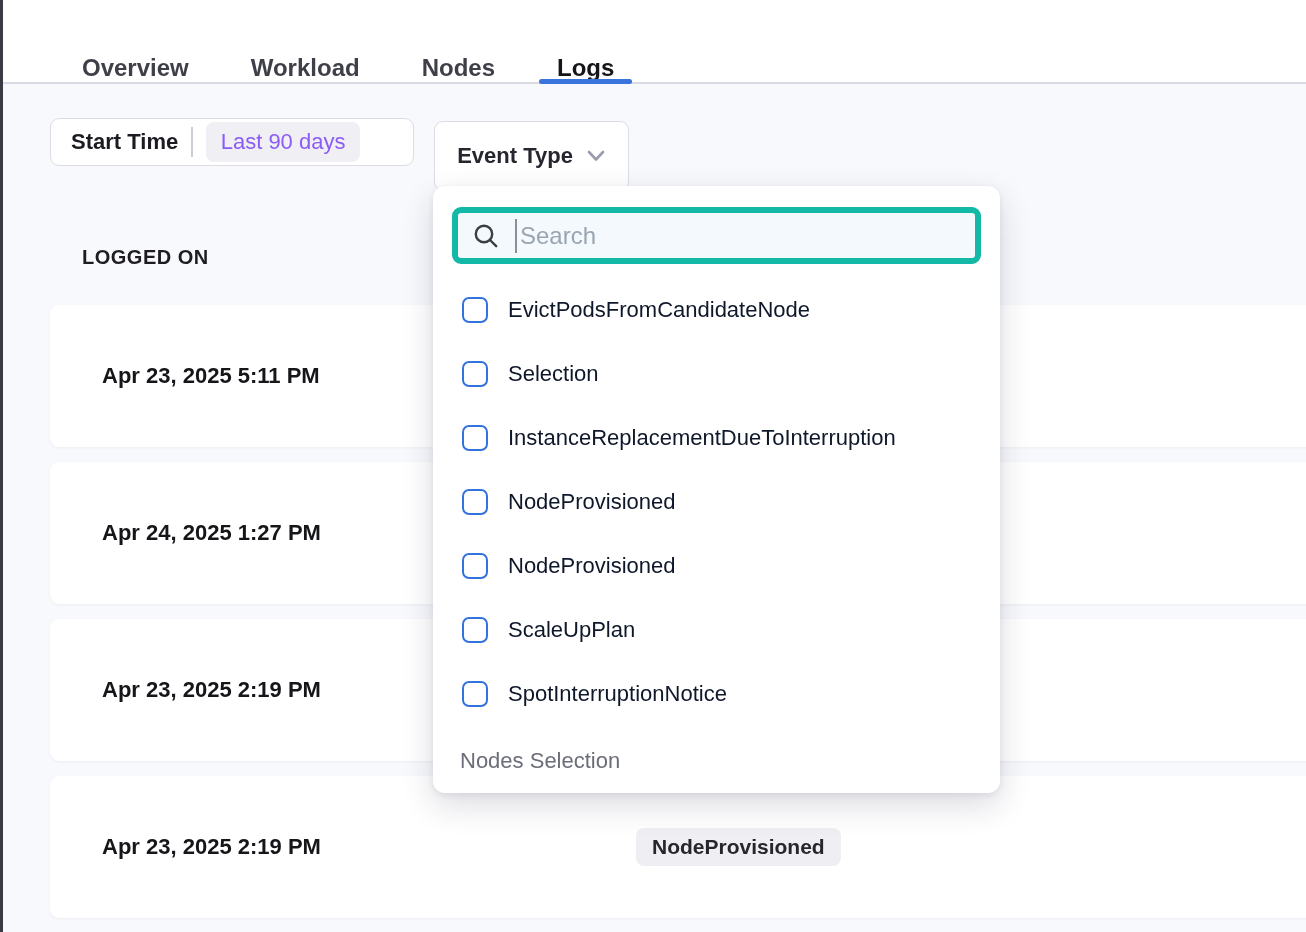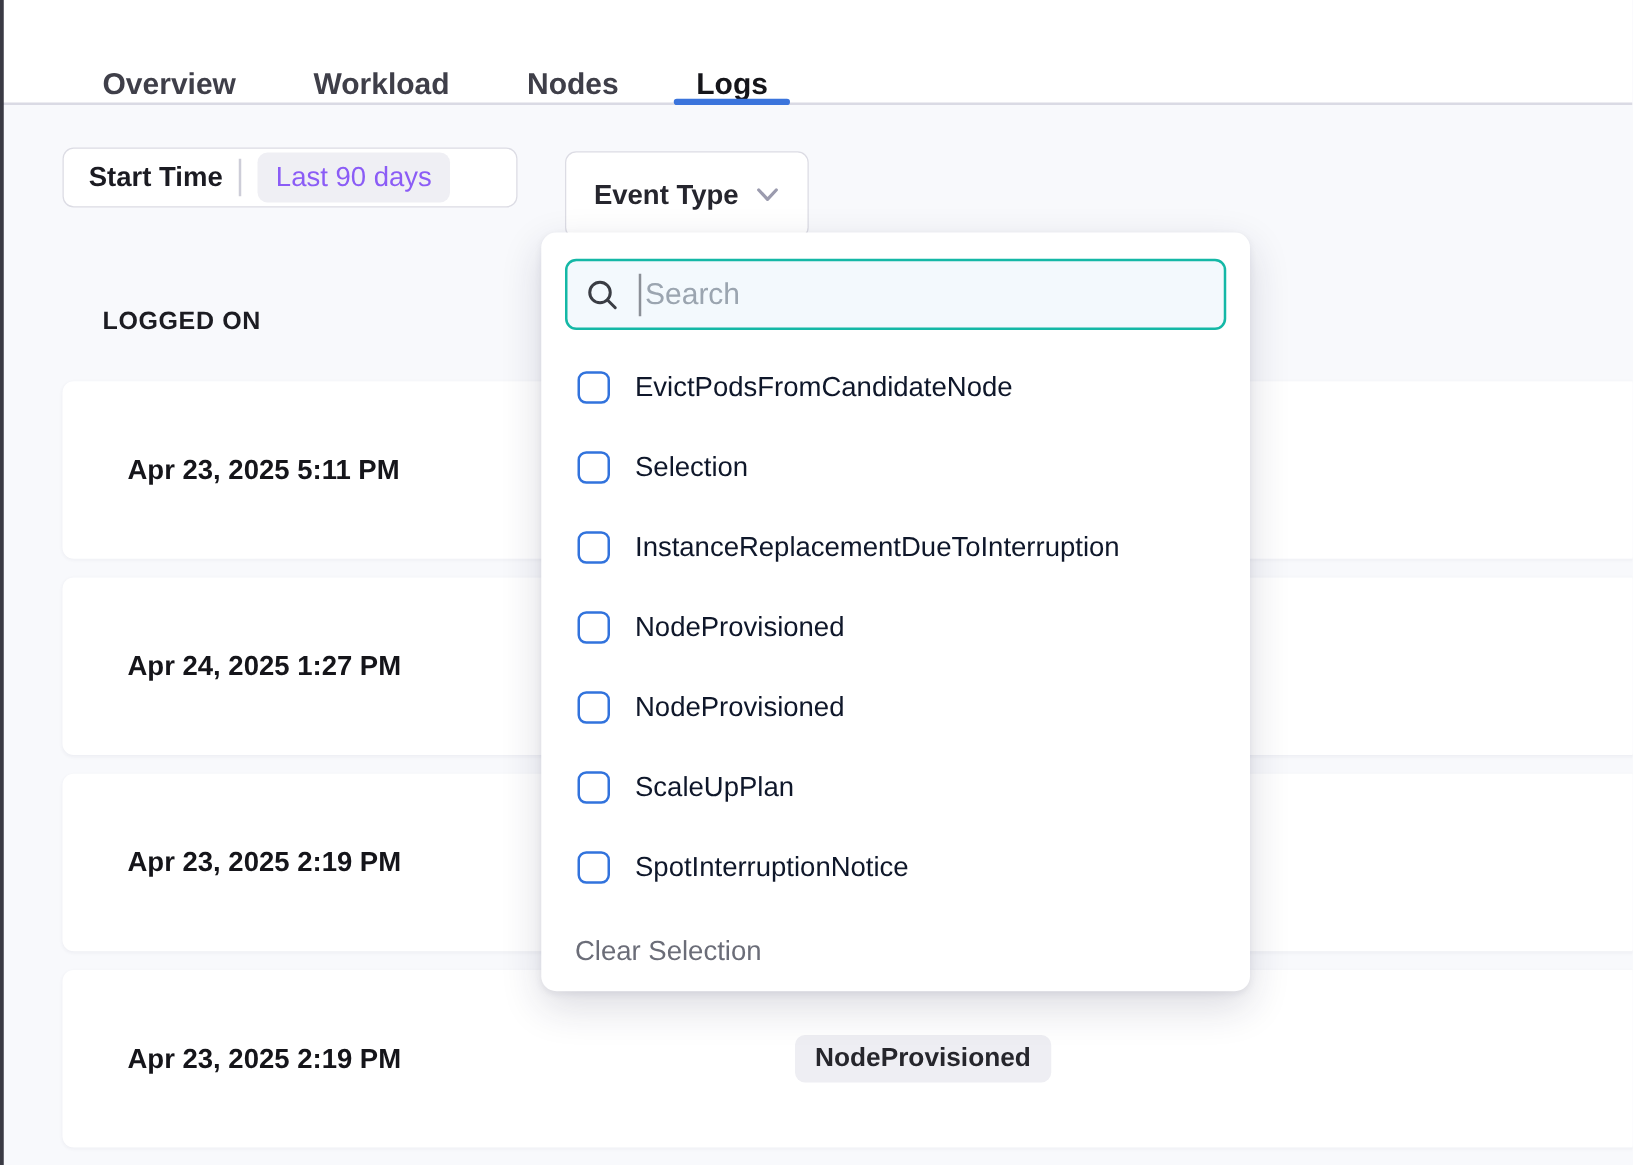--- a/index.html
+++ b/index.html
@@ -37,21 +37,21 @@
   }
   .start-time-label { font-size:22px; font-weight:700; color:#1b1b22; white-space:nowrap; }
   .v-divider { width:1.5px; height:30px; background:#cdcdd8; flex:0 0 auto; }
   .pill {
     background:#efeff4; border-radius:8px; padding:7px 15px;
     font-size:22px; color:#8b5cf6; white-space:nowrap;
   }
   .event-type-btn {
     width:195px; height:70px; margin-top:3px; background:#fff; border:1.5px solid #dcdce4; border-radius:9px;
     display:flex; align-items:center; justify-content:center; gap:13px;
-    font-size:22px; font-weight:600; color:#26262e; cursor:pointer;margin-left:18px;
+    font-size:22px; font-weight:600; color:#26262e; cursor:pointer;
   }
 
   
   .col-header {
     position:absolute; top:246px; left:82px;
     font-size:20px; font-weight:700; letter-spacing:0.5px; color:#1c1c22;
   }
   .rows { position:absolute; top:305px; left:50px; width:1270px; }
   .row-card {
     position:relative; height:142px; margin-bottom:15px;
@@ -70,21 +70,21 @@
   }
 
   
   .dropdown {
     position:absolute; left:433px; top:186px; width:567px; height:607px;
     background:#ffffff; border-radius:12px; z-index:30;
     box-shadow:0 12px 32px rgba(30,30,70,0.16), 0 2px 6px rgba(30,30,70,0.08);
     padding:21px 19px 0;
   }
   .search-box {
-    position:relative; height:57px; border:2px solid #14b8a6; border-radius:9px;
+    position:relative; height:57px; border:6px solid #14b8a6; border-radius:9px;
     background:#f3f9fd; display:flex; align-items:center; padding:0 14px;
   }
   .search-icon-wrap { display:flex; align-items:center; flex:0 0 auto; }
   .caret { width:2px; height:34px; background:#8b9097; margin-left:15px; flex:0 0 auto; }
   .search-input {
     border:none; outline:none; background:transparent; flex:1; min-width:0;
     font-size:24px; color:#15151a; margin-left:3px; font-family:inherit;
   }
   .search-input::placeholder { color:#9ba5b0; }
 
@@ -195,14 +195,14 @@
       <li class="option">
         <span class="checkbox"></span>
         <span class="option-label">ScaleUpPlan</span>
       </li>
       <li class="option">
         <span class="checkbox"></span>
         <span class="option-label">SpotInterruptionNotice</span>
       </li>
     </ul>
 
-  <div class="clear-btn">Clear Selection</div>
+  <div class="clear-btn">Nodes Selection</div>
 </div>
 
 </body></html>

